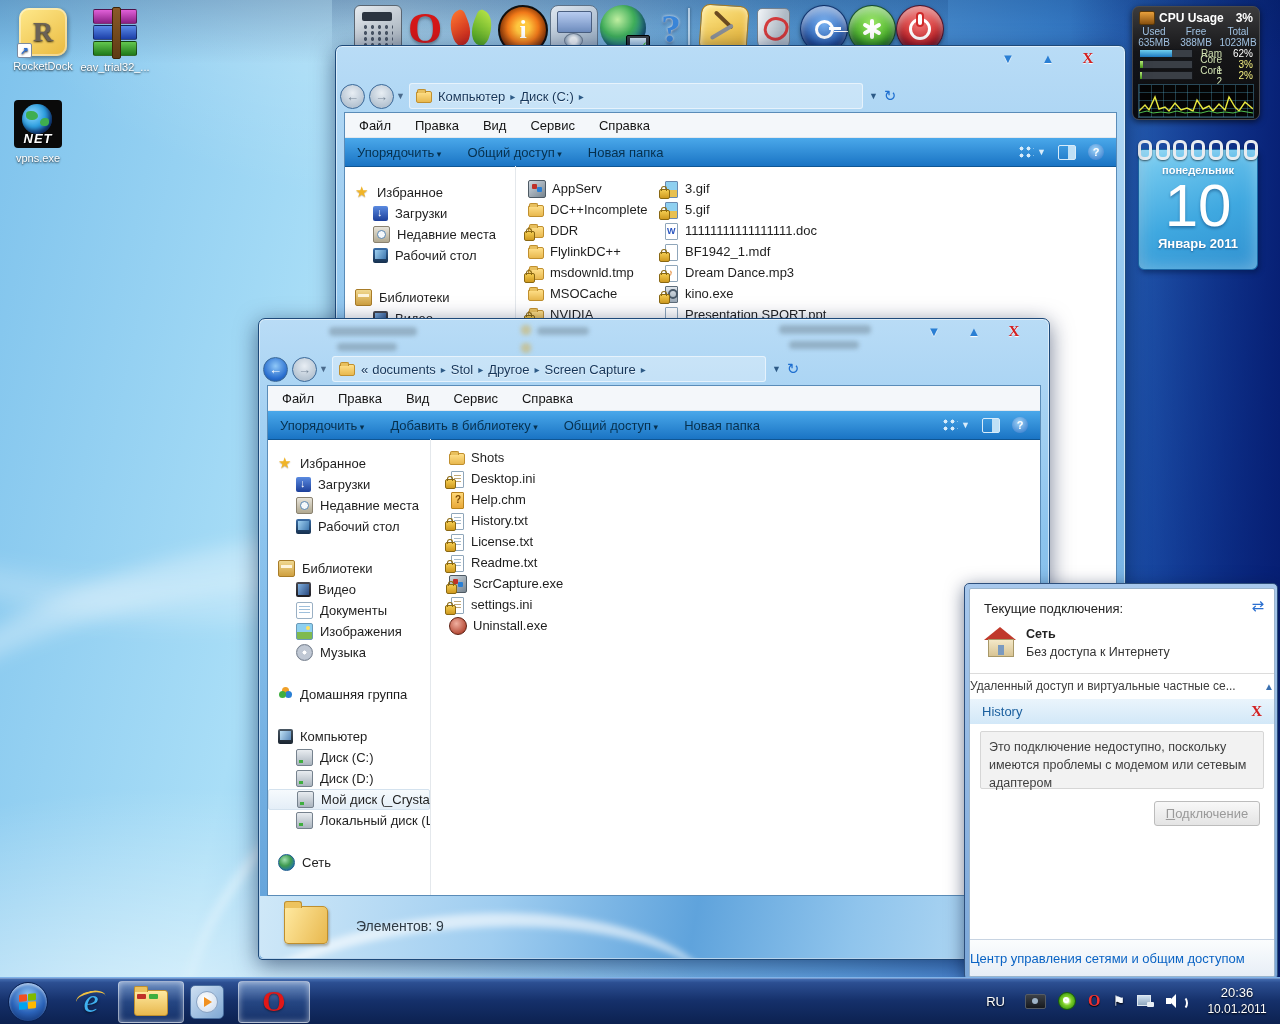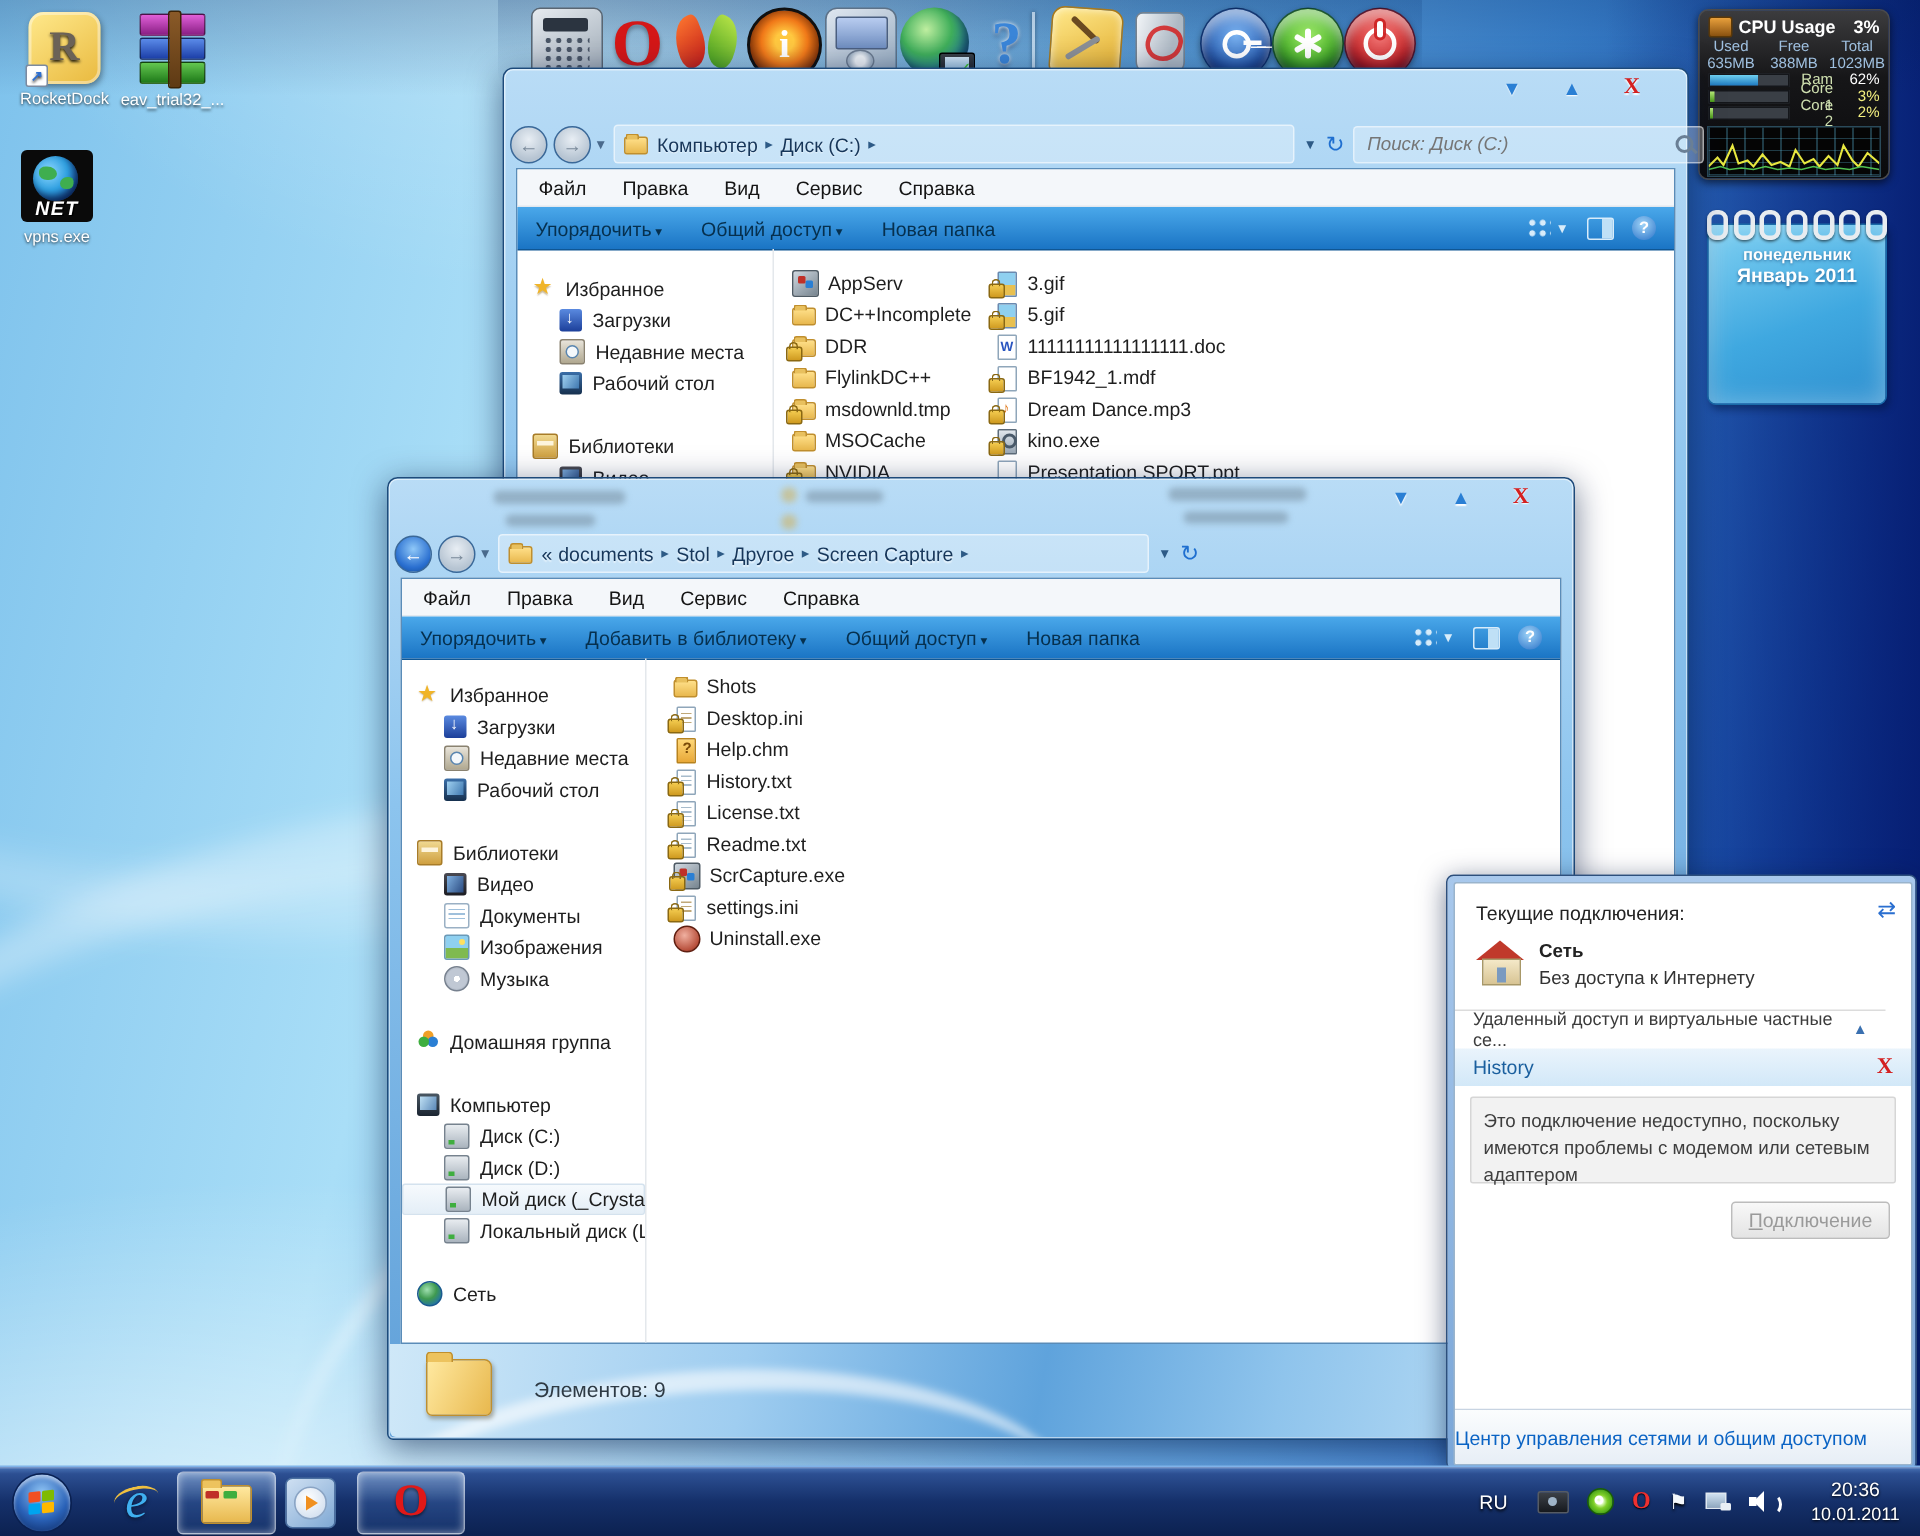--- a/index.html
+++ b/index.html
@@ -253,21 +253,21 @@
         box-shadow:0 4px 18px rgba(0,20,60,.55);}
   .popin{position:relative;width:100%;height:100%;background:#fff;border:1px solid #9ab4cc;border-radius:2px;font-size:12.5px;color:#222;}
   .pop-h{position:absolute;left:14px;top:12px;font-size:13px;}
   .pop-refresh{position:absolute;right:10px;top:8px;color:#2a6fd0;font-size:15px;}
   .house{position:absolute;left:14px;top:38px;width:32px;height:30px;}
   .house .roof{position:absolute;left:0;top:0;width:0;height:0;border-left:16px solid transparent;border-right:16px solid transparent;border-bottom:13px solid #c0392b;}
   .house .body{position:absolute;left:4px;top:12px;width:24px;height:16px;background:linear-gradient(#f4e8c8,#d8c494);border:1px solid #a89868;}
   .house .door{position:absolute;left:14px;top:18px;width:6px;height:10px;background:#7a9ac0;}
   .pop-netname{position:absolute;left:56px;top:38px;font-weight:bold;}
   .pop-netstat{position:absolute;left:56px;top:56px;color:#333;}
-  .pop-section{position:absolute;left:0;right:17px;top:84px;height:24px;border-top:1px solid #dcdcdc;display:flex;align-items:center;padding:0 12px;color:#3c3c3c;font-size:12px;}
+  .pop-section{position:absolute;left:0;right:0;top:84px;height:24px;border-top:1px solid #dcdcdc;display:flex;align-items:center;padding:0 0;color:#3c3c3c;font-size:12px;}
   .pop-section .arrow{margin-left:auto;color:#3a70b0;font-size:10px;}
   .pop-conn{position:absolute;left:0;right:0;top:110px;height:25px;background:linear-gradient(#eaf4fc,#d2e8f8);
         display:flex;align-items:center;padding:0 12px;}
   .pop-conn .cname{color:#1a5f9e;font-size:13px;}
   .pop-conn .x{margin-left:auto;color:#d42020;font-weight:bold;font-size:15px;font-family:"Liberation Serif",serif;}
   .pop-msg{position:absolute;left:10px;right:10px;top:142px;height:58px;background:#f2f2f2;border:1px solid #d6d6d6;border-radius:2px;
         padding:6px 8px;color:#3e3e3e;line-height:1.45;font-size:12.5px;box-sizing:border-box;}
   .pop-btn{position:absolute;right:14px;top:212px;width:104px;height:23px;border:1px solid #bcbcbc;border-radius:3px;
         background:linear-gradient(#f8f8f8,#e4e4e4);color:#9a9a9a;font-size:13px;display:flex;align-items:center;justify-content:center;}
   .pop-btn .u1{text-decoration:underline;}
@@ -454,20 +454,21 @@
       <i></i>
       <i></i>
       <i></i>
       <i></i>
       <i></i>
       <i></i>
       <i></i>
     </div>
   <div class="page">
     <div class="wd">понедельник</div>
+    <div class="day">10</div>
     <div class="my">Январь 2011</div>
   </div>
 </div>
 
 <div class="win" style="left:335px;top:45px;width:789px;height:860px;z-index:4;">
   <div class="titlebar">
     <div class="ctrls" style="right:28px;">
       <span class="ctrl">▼</span>
       <span class="ctrl">▲</span>
       <span class="ctrl close">X</span>
@@ -481,24 +482,20 @@
       <span class="fi" style="margin-right:4px;">
           <span class="fold"></span>
         </span>
       <span class="crumb">Компьютер</span>
       <span class="bc-sep">▸</span>
       <span class="crumb">Диск (C:)</span>
       <span class="bc-sep">▸</span>
     </span>
     <span class="dd">▼</span>
     <span class="refresh">↻</span>
-    <span class="search" style="width:220px;">
-      <input placeholder="Поиск: Диск (C:)" style="">
-      <span class="mag"></span>
-    </span>
   </div>
   <div class="client" style="top:66px;bottom:8px;">
     <div class="menubar">
       <span>Файл</span>
       <span>Правка</span>
       <span>Вид</span>
       <span>Сервис</span>
       <span>Справка</span>
     </div>
     <div class="cmdbar">

